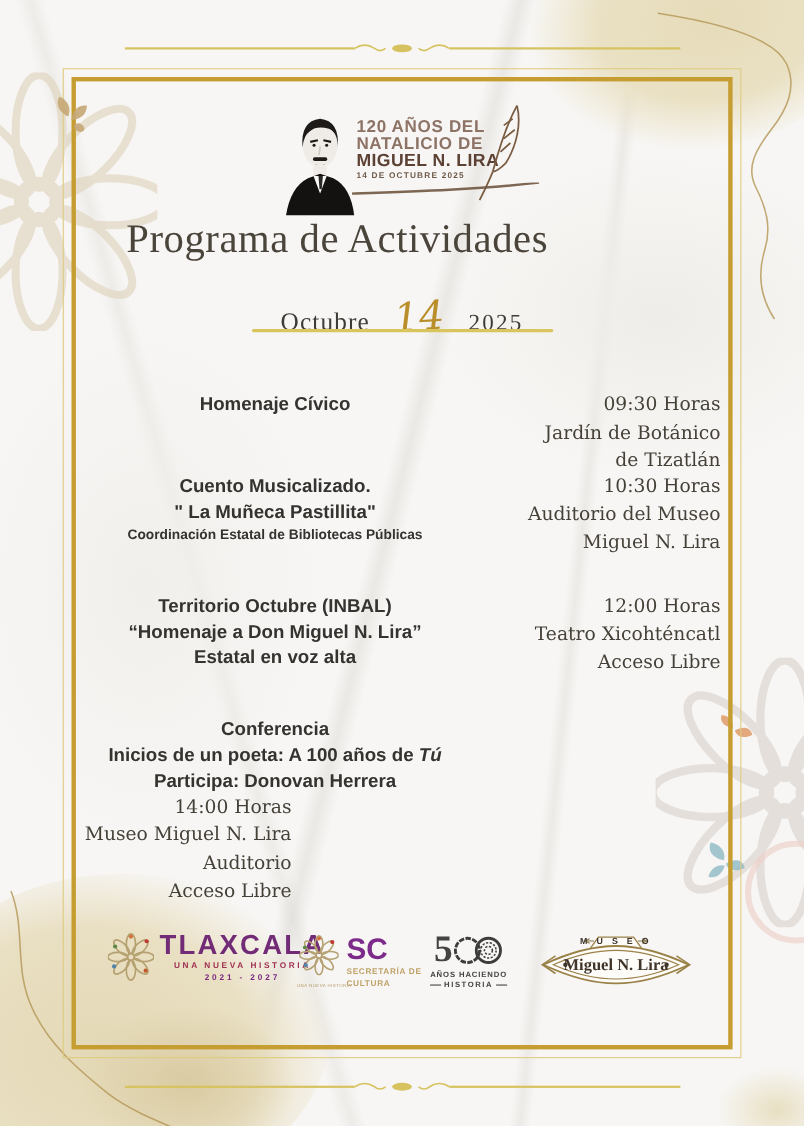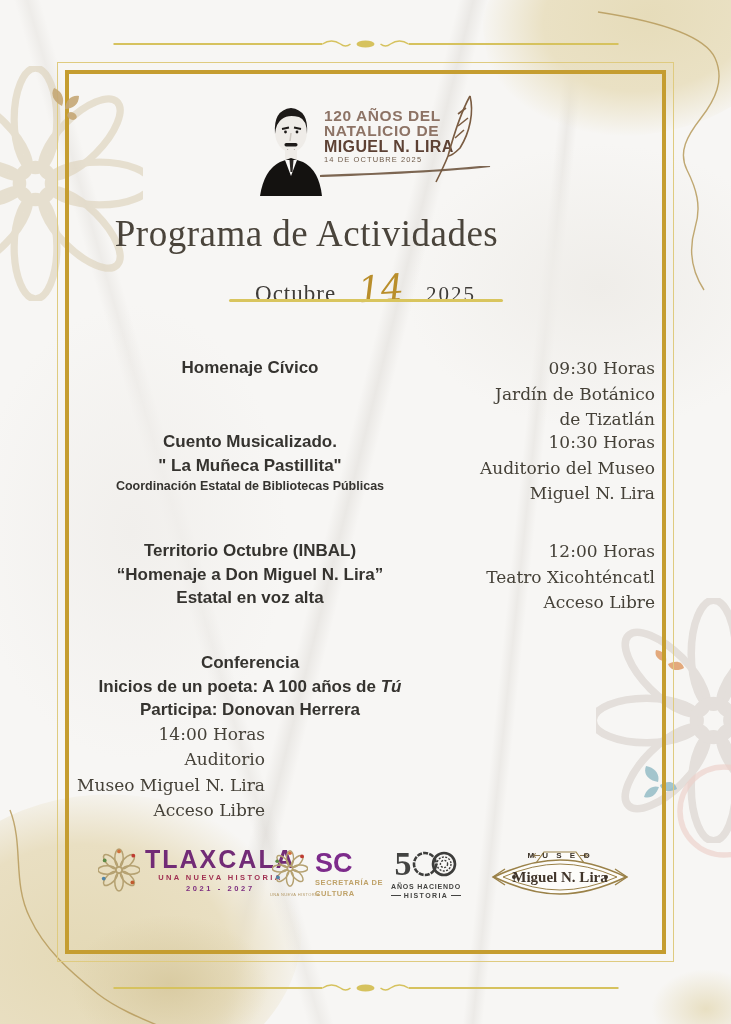--- a/index.html
+++ b/index.html
@@ -41,24 +41,24 @@
     width:505px;height:14px;display:flex;align-items:center;}
   .orn-line .seg{flex:1;height:1.5px;background:#d6c25e;}
   .orn-top{top:37px;} .orn-bottom{top:981px;}
 
   
   .badge{position:absolute;left:258px;top:96px;width:220px;height:100px;}
   .badge-text{position:absolute;left:66px;top:12px;width:130px;
     font-family:"Liberation Sans", sans-serif;color:#8d7365;}
   .badge-l12{font-size:15.5px;line-height:15px;font-weight:600;letter-spacing:.6px;white-space:nowrap;}
   .badge-l3{font-size:16px;line-height:17px;font-weight:800;letter-spacing:.4px;color:#5d4134;white-space:nowrap;}
-  .badge-l4{font-size:7.5px;line-height:10px;font-weight:400;letter-spacing:1.1px;color:#6e5a49;white-space:nowrap;}
-
-  
-  .title{position:absolute;left:0;top:212px;width:613px;text-align:center;
+  .badge-l4{font-size:7.5px;line-height:10px;font-weight:700;letter-spacing:1.1px;color:#6e5a49;white-space:nowrap;}
+
+  
+  .title{position:absolute;left:0;top:196px;width:613px;text-align:center;
     font-size:37px;color:#4a443b;letter-spacing:.5px;}
   .date-row{position:absolute;left:0;top:240px;width:731px;display:flex;
     justify-content:center;align-items:baseline;gap:22px;color:#3f3c38;margin-top:28px;}
   .date-month{font-size:23px;letter-spacing:1px;}
   .date-day{font-size:36px;font-style:italic;font-family:"DejaVu Serif", serif;
     color:#b98e2b;transform:rotate(-4deg);}
   .date-year{font-size:21px;letter-spacing:2px;}
   .divider{position:absolute;left:50%;top:299px;transform:translateX(-50%);
     width:274px;height:2.5px;background:#d9c55e;border-radius:2px;}
 
@@ -272,22 +272,22 @@
   </div>
 
   <div class="event ev4">
     <div class="ev-left">
       <div>Conferencia</div>
       <div><span>Inicios de un poeta: A 100 años de </span><span class="it">Tú</span></div>
       <div>Participa: Donovan  Herrera</div>
     </div>
     <div class="ev-right">
       <div>14:00 Horas</div>
+      <div>Museo Miguel N. Lira</div>
       <div>Auditorio</div>
-      <div>Museo Miguel N. Lira</div>
       <div>Acceso Libre</div>
     </div>
   </div>
 
   <div class="logo-tlx">
     <svg width="42" height="44" viewBox="0 0 44 46">
       <g transform="translate(22,23)" stroke="#b5a171" stroke-width="1.6" fill="none">
         <ellipse cy="-12.5" rx="4.4" ry="9.5"></ellipse>
         <ellipse cy="-12.5" rx="4.4" ry="9.5" transform="rotate(45)"></ellipse>
         <ellipse cy="-12.5" rx="4.4" ry="9.5" transform="rotate(90)"></ellipse>

